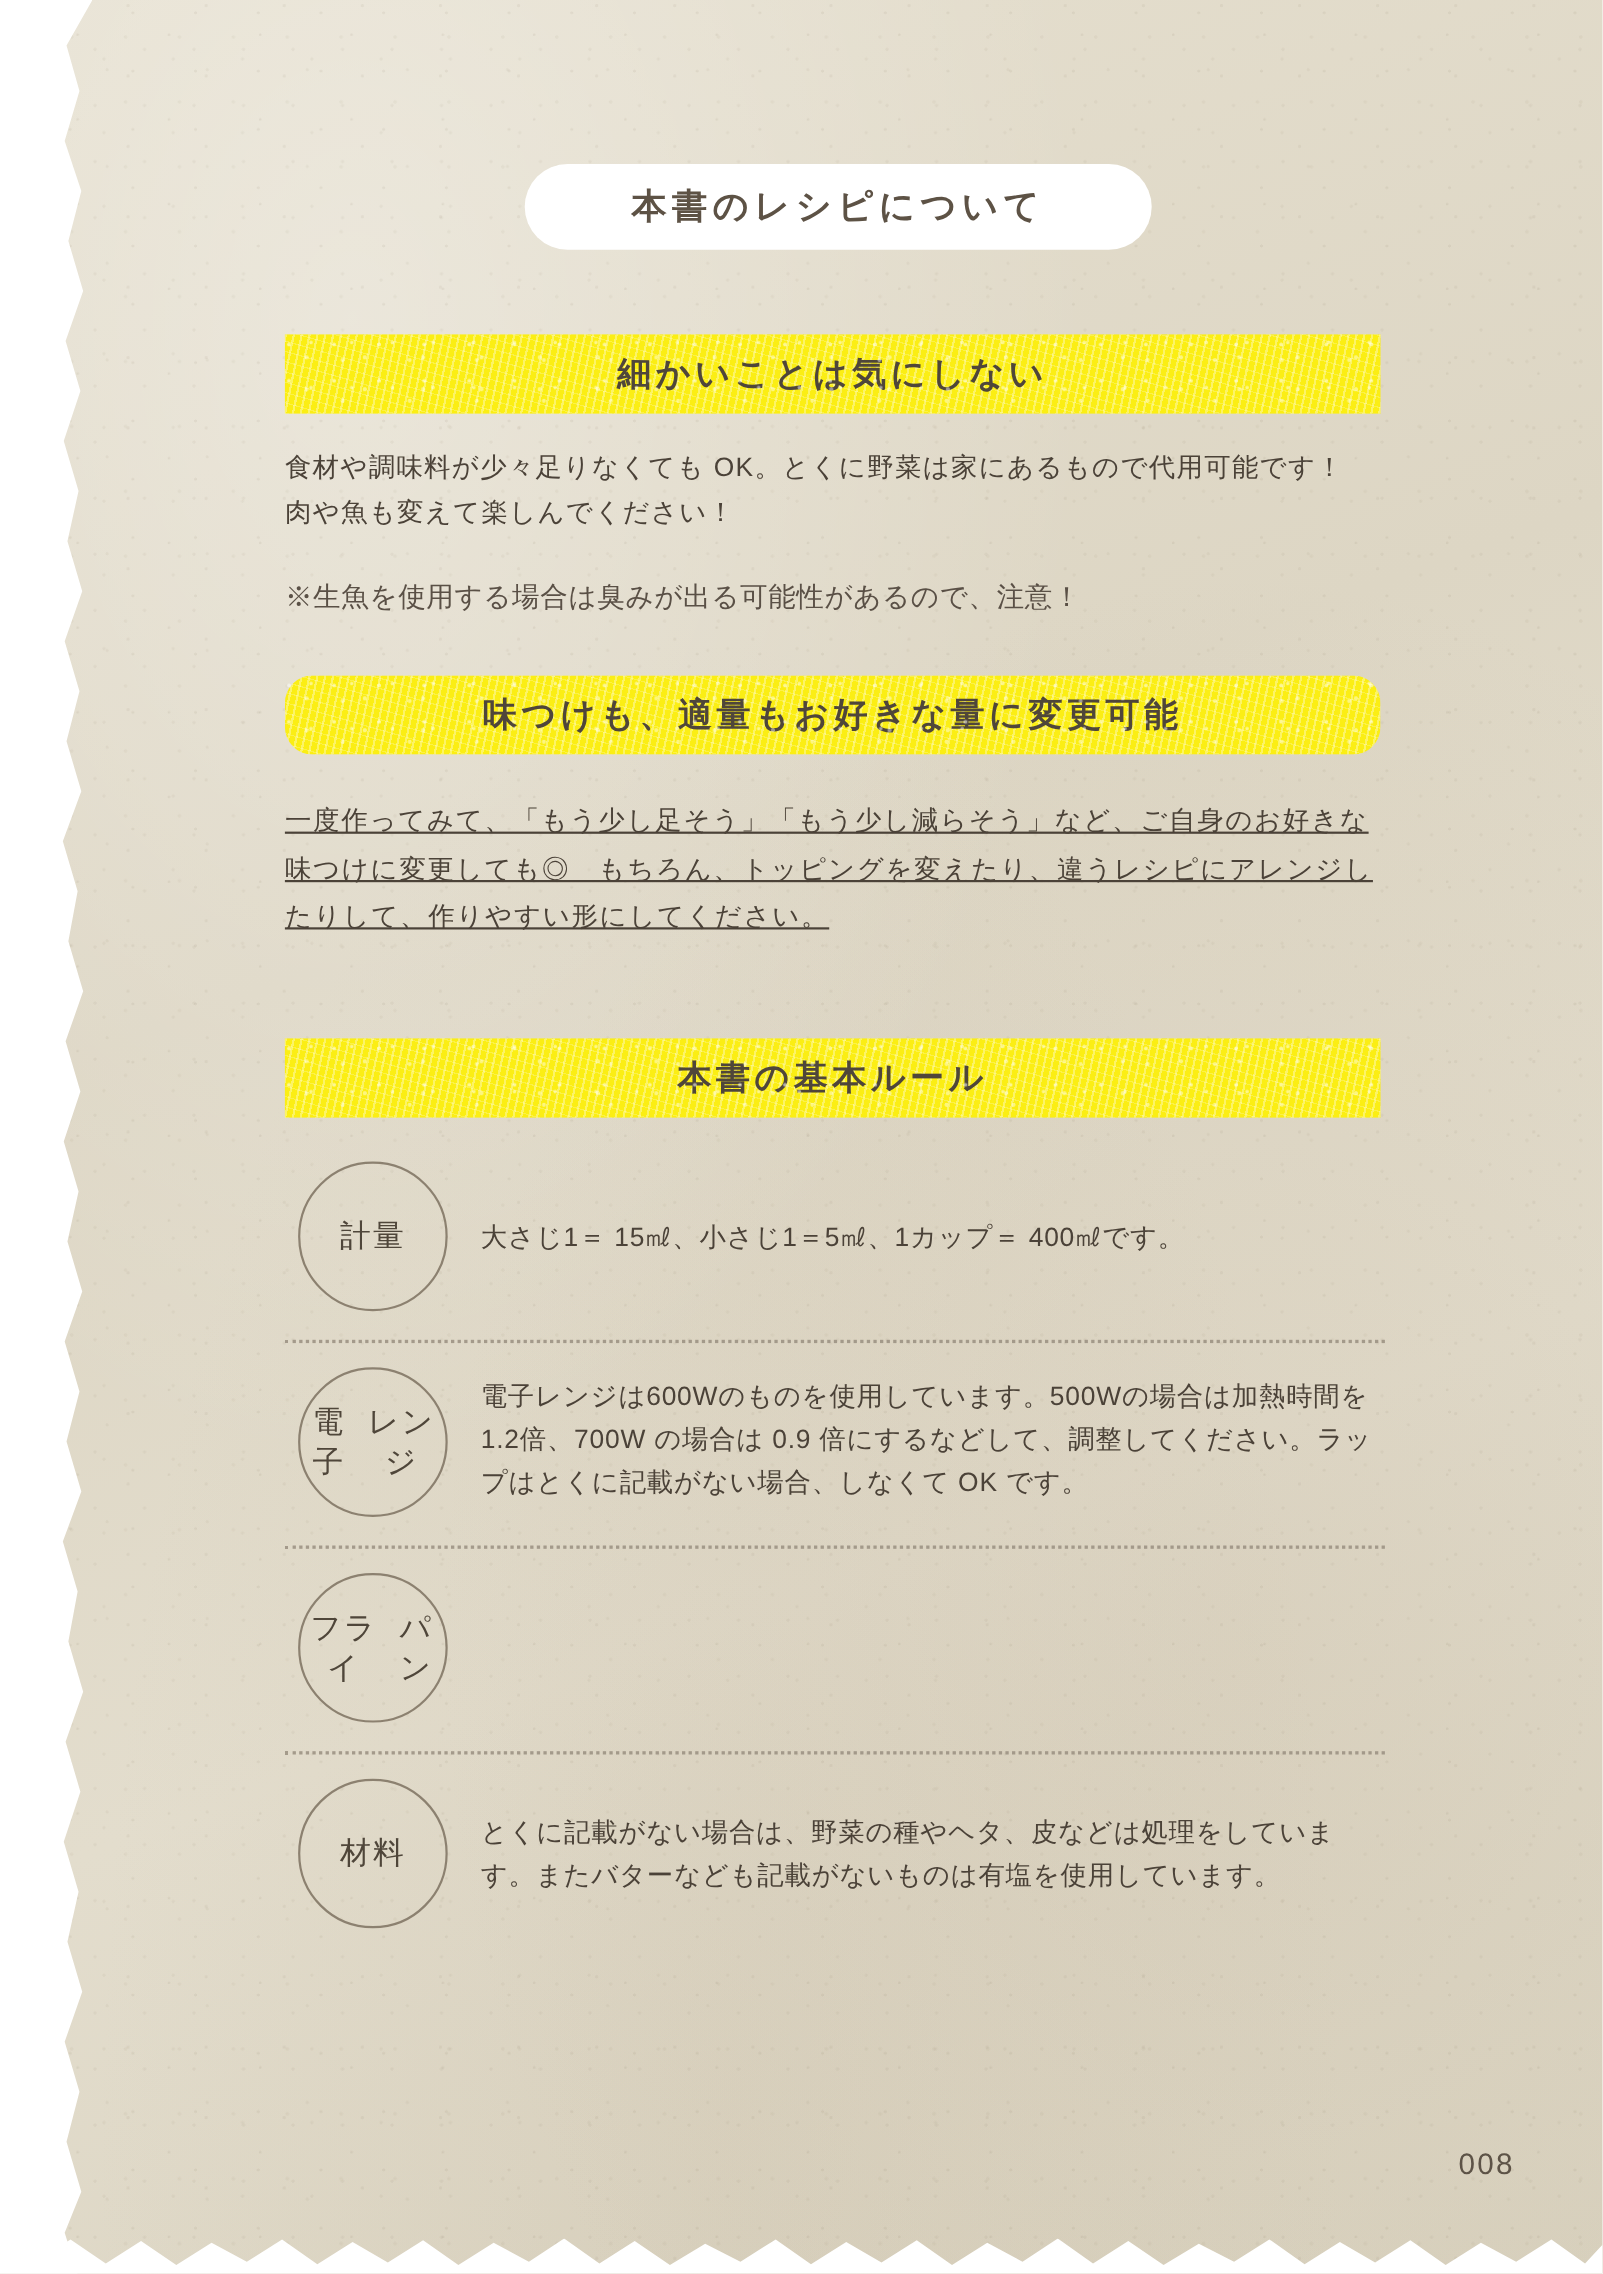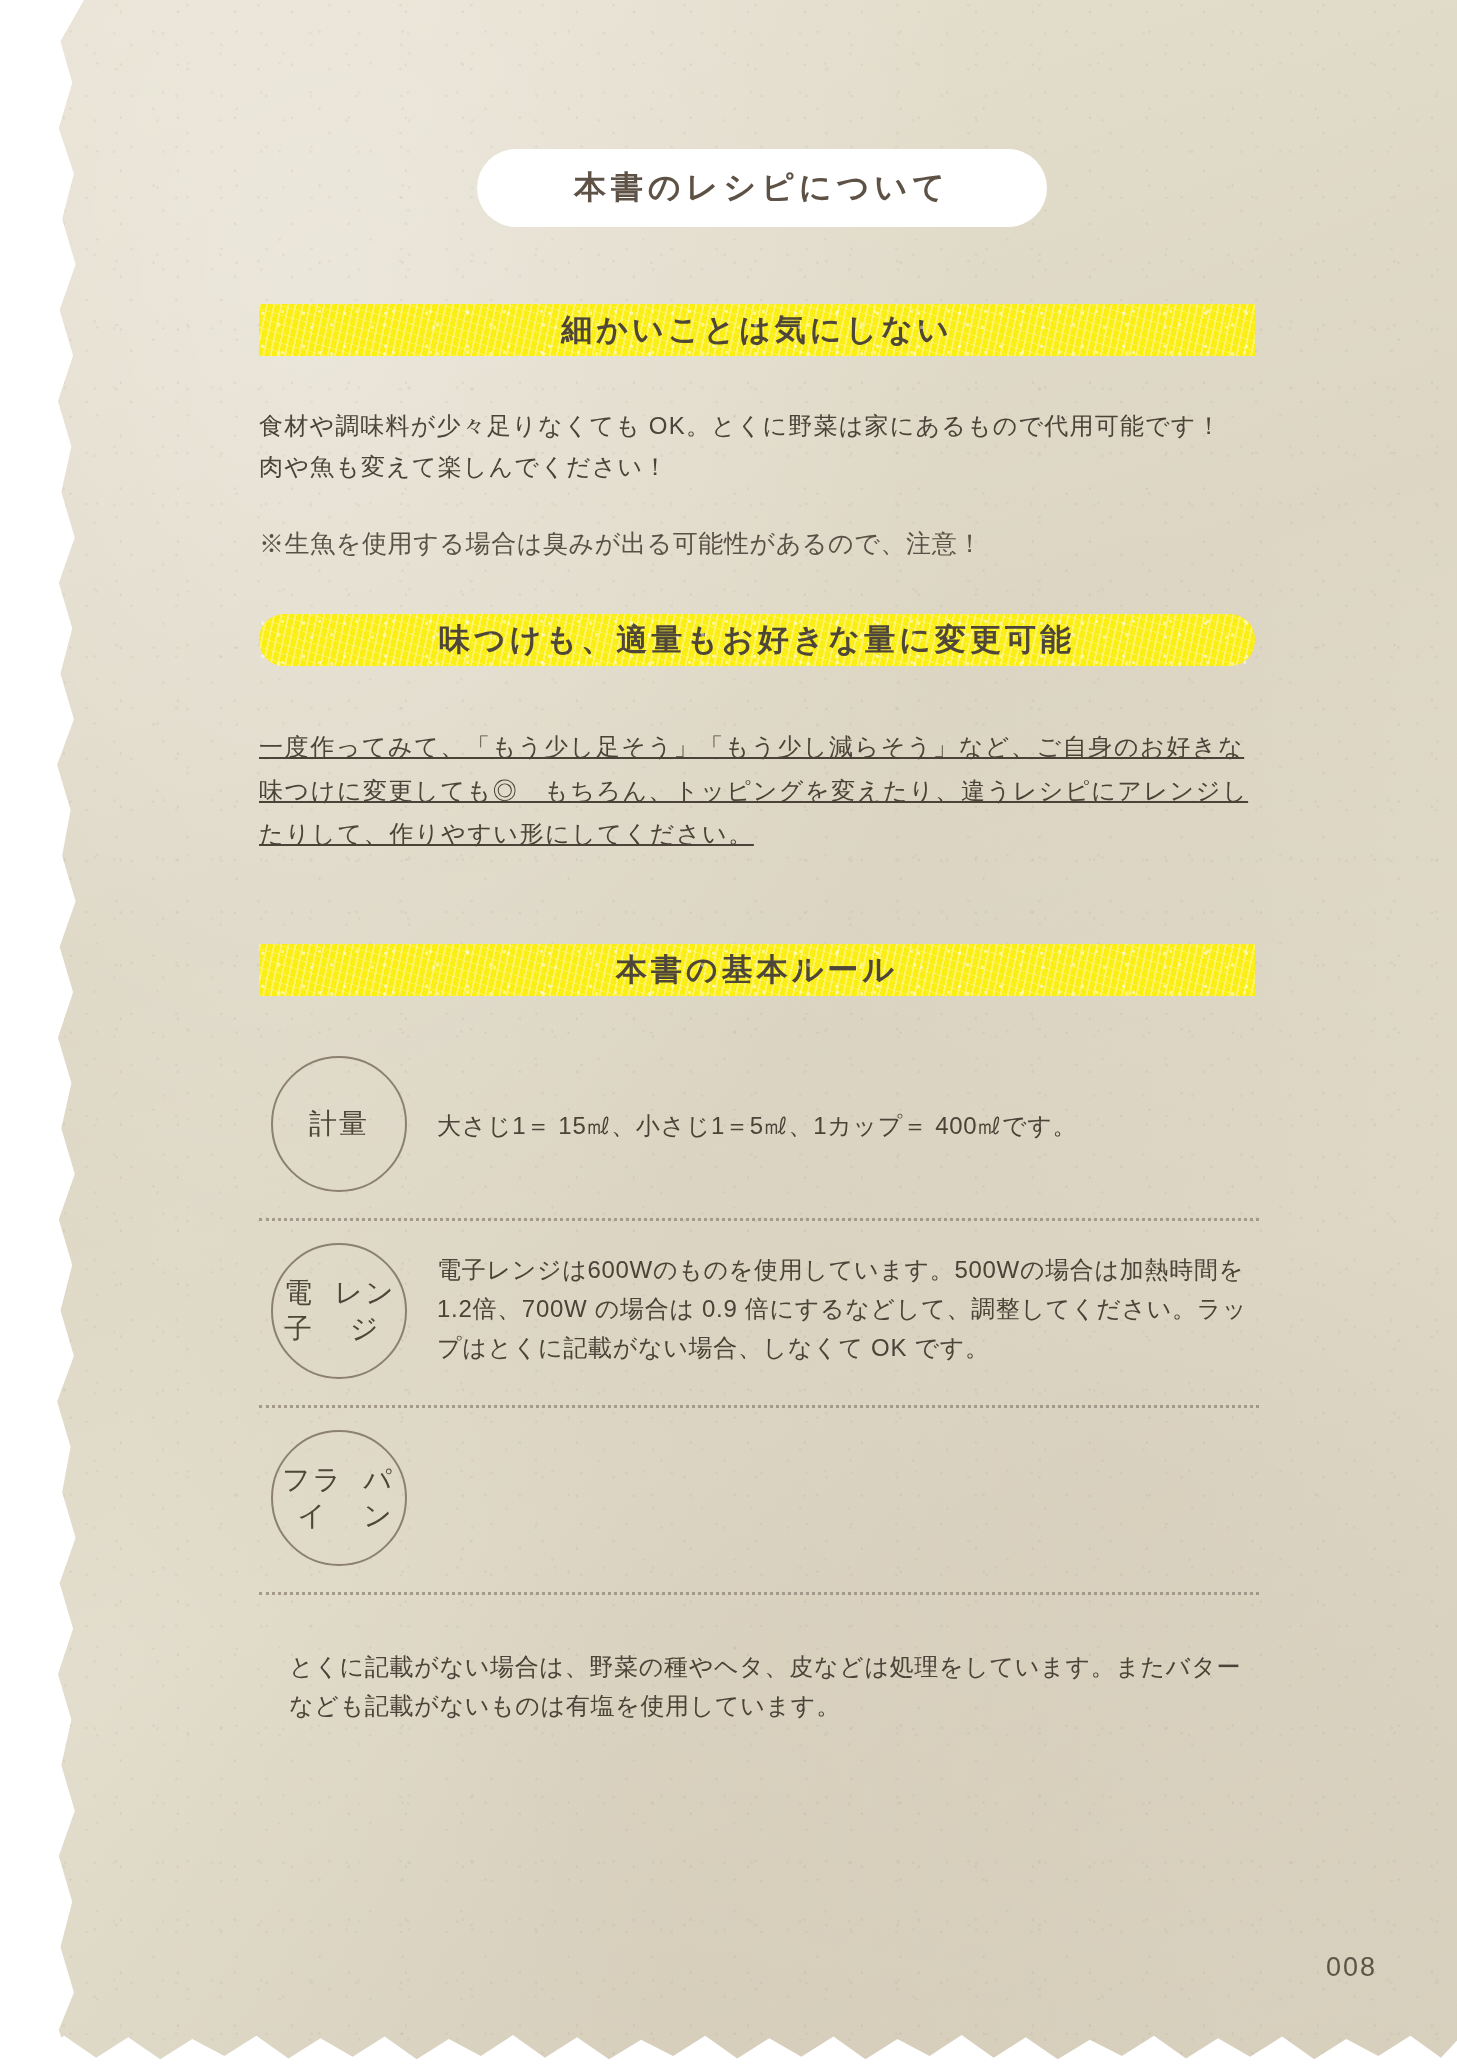--- a/index.html
+++ b/index.html
@@ -116,21 +116,21 @@
     font-size: 32px;
     letter-spacing: 5px;
     font-weight: 700;
   }
 
   
   .marker {
     position: absolute;
     left: 259px;
     width: 996px;
-    height: 52px;
+    height: 72px;
     display: flex;
     align-items: center;
     justify-content: center;
     color: #4f463a;
     font-size: 31px;
     font-weight: 700;
     letter-spacing: 4px;
     background:
       repeating-linear-gradient(102deg, rgba(255,255,255,0.35) 0 2px, rgba(255,255,255,0) 2px 7px),
       repeating-linear-gradient(16deg, rgba(255,255,255,0.22) 0 1px, rgba(255,255,255,0) 1px 9px),
@@ -284,20 +284,21 @@
       <div class="rule-row center">
         <div class="rule-badge">
             <div>フライ</div>
             <div>パン</div>
           </div>
       </div>
 
       <div class="dotted-sep"></div>
 
       <div class="rule-row center">
+        <div class="rule-badge">材料</div>
         <div class="rule-text">とくに記載がない場合は、野菜の種やヘタ、皮などは処理をしています。またバターなども記載がないものは有塩を使用しています。</div>
       </div>
 
     </div>
 
     <div class="page-number">008</div>
   </div>
 
   <div class="torn-left"></div>
   <div class="torn-bottom"></div>

